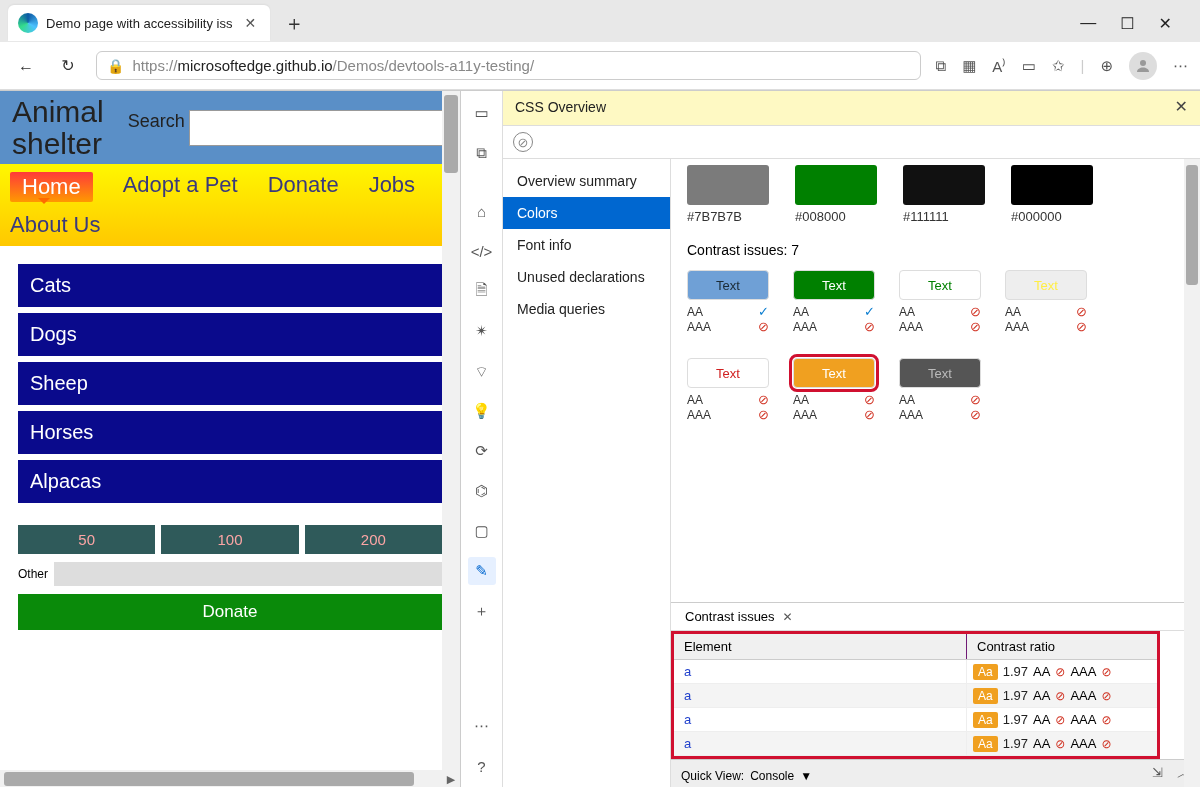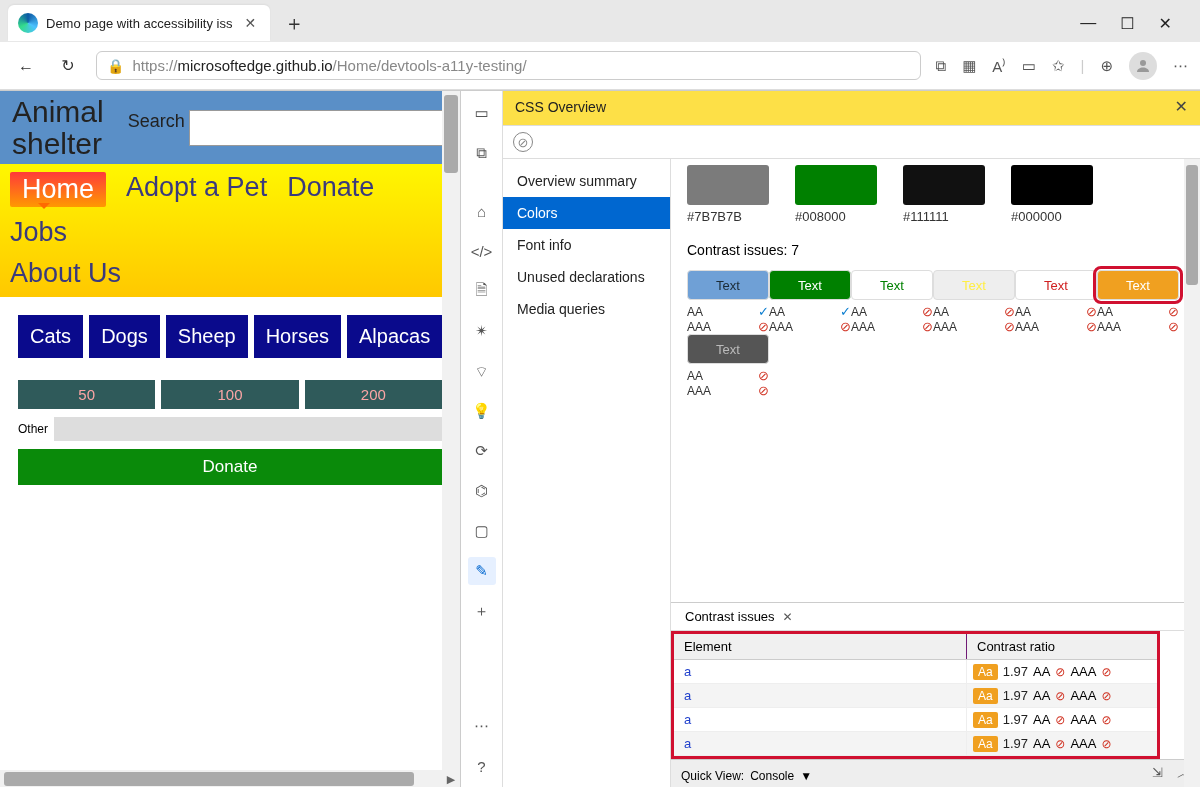--- a/index.html
+++ b/index.html
@@ -26,26 +26,26 @@
 
 
 .workspace { display:flex; height: calc(787px - 90px); }
 .page-area { width: 460px; position:relative; background:#fff; overflow:hidden; }
 .page-scroll { overflow:auto; height:100%; }
 .page-header { background:#5a8fc7; display:flex; align-items:center; padding:10px 12px; gap:4px; height:73px; }
 .site-title { font-size:30px; color:#222; line-height:1.05; font-weight:400; }
 .search-label { font-size:18px; color:#222; margin-left:20px; position:relative; top:-6px;}
 .search-box { flex:1; height:36px; background:#fff; border:1px solid #999; }
 
-.nav-strip { background: linear-gradient(#fff700, #ffc800); padding:8px 10px; display:flex; flex-wrap:wrap; gap:10px 20px; font-size:27px; color:#3a3a7d; }
+.nav-strip { background: linear-gradient(#fff700, #ffc800); padding:8px 10px; display:flex; flex-wrap:wrap; gap:10px 30px; font-size:22px; color:#3a3a7d; }
 .nav-item { cursor:pointer; }
 .nav-home { background: linear-gradient(#ff3a3a, #ff9900); color:#fff; padding:2px 12px; border-radius:2px; position:relative; }
 .nav-home::after { content:""; position:absolute; left:28px; bottom:-8px; border:6px solid transparent; border-top-color:#ff6a00; }
 
-.animal-list { padding:18px 18px 2px; display:flex; flex-direction:row; gap:6px;justify-content:space-between; }
+.animal-list { padding:18px 18px 2px; display:flex; flex-direction:column; gap:6px;justify-content:space-between; }
 .animal-item { background:#0a0a8c; color:#fff; font-size:20px; padding:10px 12px; cursor:pointer; }
 
 .donation { padding:20px 18px; }
 .donation h3 { font-size:20px; font-weight:700; margin-bottom:14px; }
 .donation-row { display:flex; gap:6px; margin-bottom:8px; }
 .don-btn { flex:1; background:#2f5a5a; color:#fca5a5; text-align:center; padding:6px 0; font-size:15px; cursor:pointer; }
 .other-row { display:flex; align-items:center; gap:0; margin-bottom:8px; }
 .other-row span { font-size:12px; padding-right:6px; }
 .other-input { flex:1; height:24px; background:#ddd; }
 .donate-btn { width:100%; background:#0a8a0a; color:#fff; text-align:center; padding:8px 0; font-size:17px; cursor:pointer; }
@@ -57,39 +57,39 @@
 .scroll-arrow { position:absolute; right:0; bottom:0; width:18px; height:18px; display:flex; align-items:center; justify-content:center; font-size:11px; color:#666; }
 
 
 .devtools { flex:1; display:flex; border-left:1px solid #ccc; background:#f8f8f8; }
 .tool-strip { width:42px; background:#fff; border-right:1px solid #ddd; display:flex; flex-direction:column; align-items:center; padding:8px 0; gap:12px; color:#555; font-size:15px; }
 .tool-strip .ti { width:28px; height:28px; display:flex; align-items:center; justify-content:center; cursor:pointer; border-radius:3px; }
 .tool-strip .ti.active { background:#e6f0ff; color:#0067d0; }
 .tool-strip .spacer { flex:1; }
 
 .dt-main { flex:1; display:flex; flex-direction:column; }
-.dt-header { display:flex; align-items:center; padding:6px 12px 9px; border-bottom:1px solid #ddd; background:#fde047;justify-content:center; }
+.dt-header { display:flex; align-items:center; padding:6px 12px 9px; border-bottom:1px solid #ddd; background:#fef9c3;justify-content:center; }
 .dt-header .title { font-size:14px; color:#222; }
 .dt-header .close { margin-left:auto; font-size:16px; color:#444; cursor:pointer; }
 .dt-subhead { padding:6px 10px; border-bottom:1px solid #ddd; display:flex; background:#fff;}
 .dt-subhead .clear { width:20px; height:20px; border:1.5px solid #888; border-radius:50%; display:flex; align-items:center; justify-content:center; font-size:13px; color:#888; cursor:pointer; }
 
 .dt-body { flex:1; display:flex; overflow:hidden; }
 .dt-sidebar { width:168px; background:#fff; border-right:1px solid #ddd; padding-top:6px; font-size:14px; }
 .dt-sidebar div { padding:8px 14px; cursor:pointer; color:#222; }
 .dt-sidebar .sel { background:#0067d0; color:#fff; }
 
 .dt-content { flex:1; background:#fff; overflow-y:auto; position:relative; padding:6px 8px 40px 16px; border-right:1px solid #4c1d95; }
 .color-row { display:flex; gap:26px; margin-bottom:4px; }
 .swatch { width:82px; height:40px; border-radius:3px; }
 .color-labels { display:flex; gap:26px; font-size:13px; color:#333; margin-bottom:18px; }
 .color-labels span { width:82px; }
 
 .contrast-title { font-size:14px; margin-bottom:12px; }
-.contrast-grid { display:flex; flex-wrap:wrap; }
+.contrast-grid { display:flex; gap:24px; flex-wrap:wrap; }
 .cg-item { width:82px; }
 .cg-swatch { height:30px; border-radius:4px; display:flex; align-items:center; justify-content:center; font-size:13px; border:1px solid #ddd; }
 .cg-hl { outline:3px solid #d01030; outline-offset:1px; }
 .cg-meta { font-size:12px; color:#333; margin-top:4px; display:flex; flex-direction:column; gap:0px; }
 .cg-line { display:flex; justify-content:space-between; align-items:center; }
 .pass { color:#0a7dd0; font-size:13px; }
 .fail { color:#d03020; font-size:13px; }
 
 .vscroll2 { position:absolute; right:0; top:0; width:16px; height:100%; background:#f1f1f1; }
 .vthumb2 { position:absolute; left:2px; top:6px; width:12px; height:120px; background:#aaa; border-radius:3px; }
@@ -131,21 +131,21 @@
       <span>☐</span>
       <span>✕</span>
     </div>
   </div>
   <div class="addr-bar">
     <div class="nav-btn">←</div>
     <div class="nav-btn">↻</div>
     <div class="url-box">
       <span class="lock">🔒</span>
       <span class="url-text">
-        <span>https://</span><span class="dark">microsoftedge.github.io</span><span>/Home/devtools-a11y-testing/</span>
+        <span>https://</span><span class="dark">microsoftedge.github.io</span><span>/Demos/devtools-a11y-testing/</span>
       </span>
     </div>
     <div class="addr-icons">
       <span>⧉</span>
       <span>▦</span>
       <span>A⁾</span>
       <span>▭</span>
       <span>✩</span>
       <span style="color:#ccc">|</span>
       <span>⊕</span>

